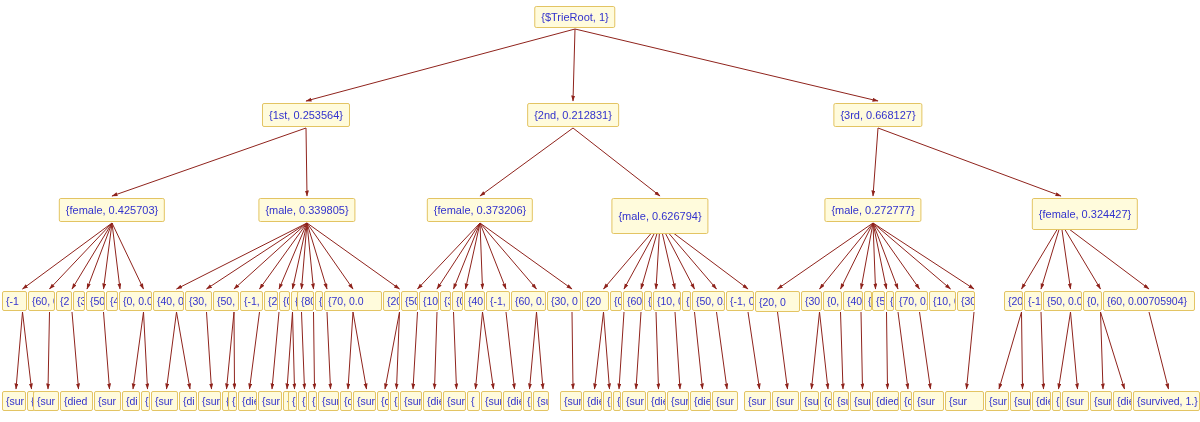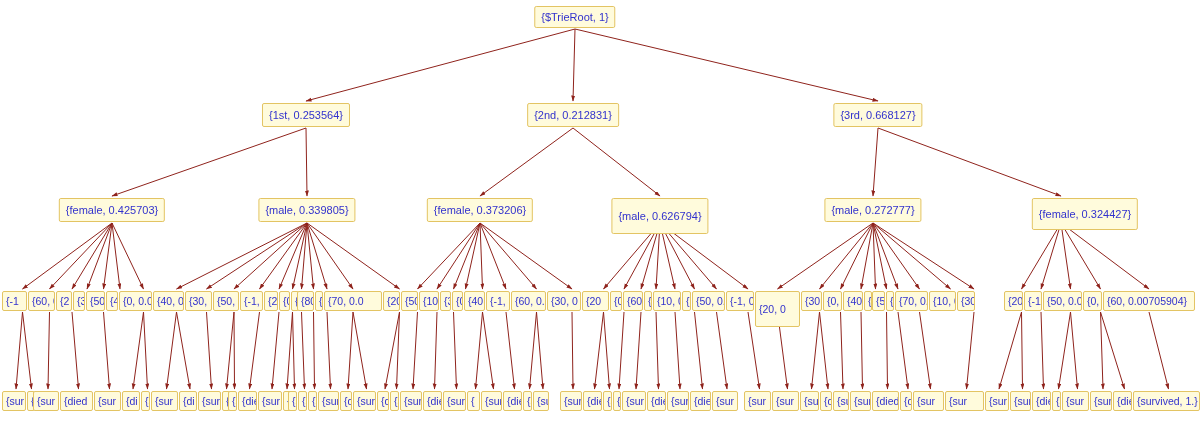--- a/index.html
+++ b/index.html
@@ -280,21 +280,21 @@
       </div>
       <div class="node small" style="left: 682px; top: 291px; width: 9px; height: 20px;">
         <span>{-1</span>
       </div>
       <div class="node small" style="left: 692px; top: 291px; width: 33px; height: 20px;">
         <span>{50, 0.06</span>
       </div>
       <div class="node small" style="left: 726px; top: 291px; width: 28px; height: 20px;">
         <span>{-1, 0</span>
       </div>
-      <div class="node small" style="left: 755px; top: 291px; width: 45px; height: 36px;">
+      <div class="node small" style="left: 755px; top: 291px; width: 45px; height: 21px;">
         <span>{20, 0</span>
       </div>
       <div class="node small" style="left: 801px; top: 291px; width: 21px; height: 20px;">
         <span>{30,</span>
       </div>
       <div class="node small" style="left: 823px; top: 291px; width: 19px; height: 20px;">
         <span>{0,</span>
       </div>
       <div class="node small" style="left: 843px; top: 291px; width: 20px; height: 20px;">
         <span>{40,</span>

